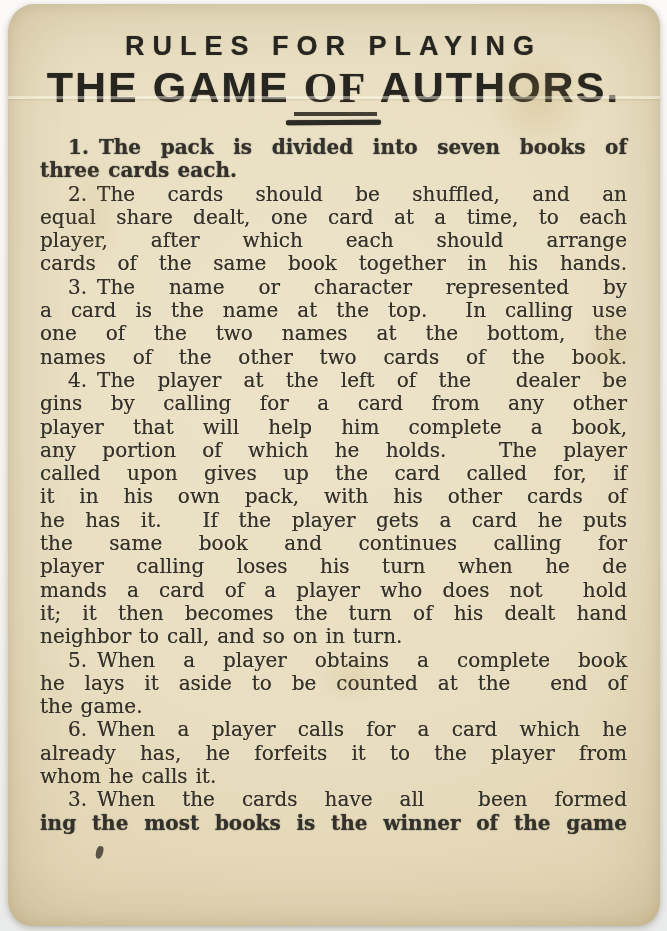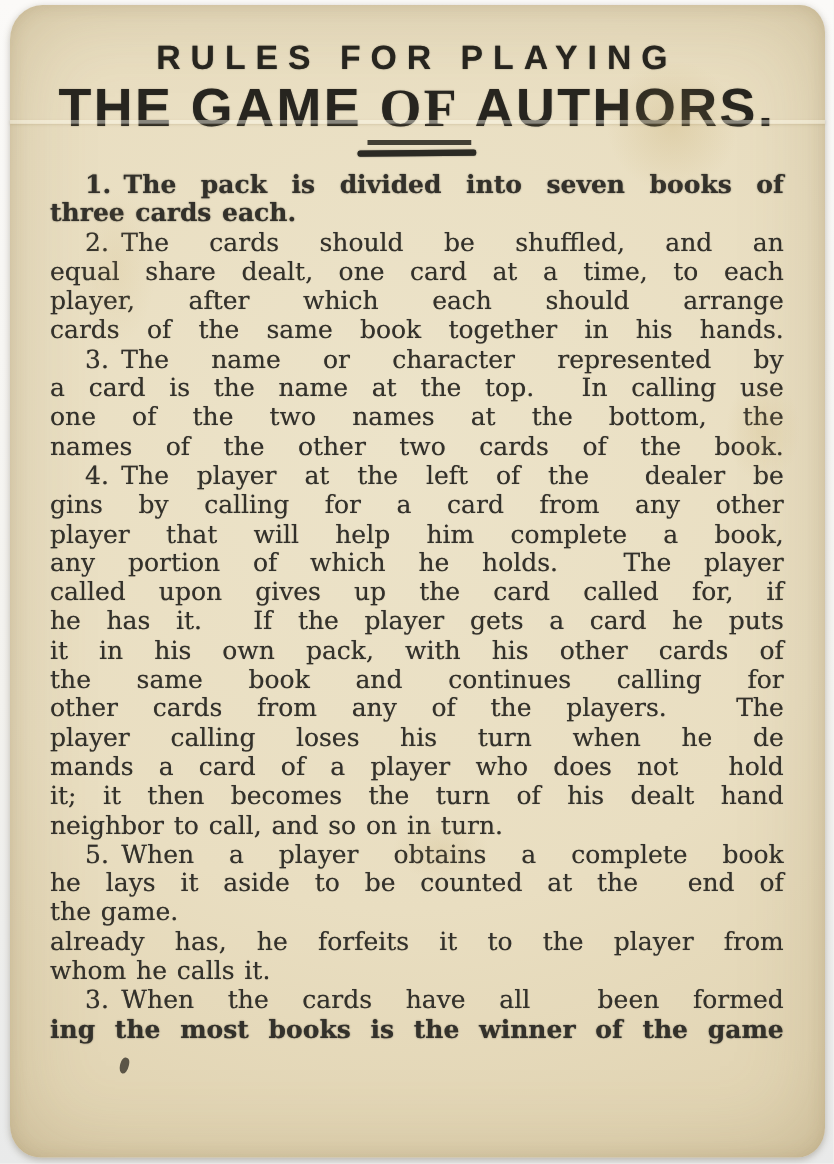--- a/index.html
+++ b/index.html
@@ -152,30 +152,30 @@
         <div class="line last jlast">cards of the same book together in his hands.</div>
         <div class="line first">3. The name or character represented by</div>
         <div class="line">a card is the name at the top.  In calling use</div>
         <div class="line">one of the two names at the bottom, the</div>
         <div class="line last jlast">names of the other two cards of the book.</div>
         <div class="line first">4. The player at the left of the  dealer be</div>
         <div class="line">gins by calling for a card from any other</div>
         <div class="line">player that will help him complete a book,</div>
         <div class="line">any portion of which he holds.  The player</div>
         <div class="line">called upon gives up the card called for, if</div>
+        <div class="line">it in his own pack, with his other cards of</div>
         <div class="line">he has it.  If the player gets a card he puts</div>
-        <div class="line">it in his own pack, with his other cards of</div>
         <div class="line">the same book and continues calling for</div>
-        <div class="line">other cards from any of the players.  The</div>
         <div class="line">player calling loses his turn when he de</div>
         <div class="line">mands a card of a player who does not  hold</div>
         <div class="line">it; it then becomes the turn of his dealt hand</div>
         <div class="line last">neighbor to call, and so on in turn.</div>
         <div class="line first">5. When a player obtains a complete book</div>
         <div class="line">he lays it aside to be counted at the  end of</div>
         <div class="line last">the game.</div>
+        <div class="line first">6. When a player calls for a card which he</div>
         <div class="line">already has, he forfeits it to the player from</div>
         <div class="line last">whom he calls it.</div>
         <div class="line first">3. When the cards have all  been formed</div>
         <div class="line last jlast heavy">ing the most books is the winner of the game</div>
       </div>
   </div>
 </div>
 
 </body></html>

